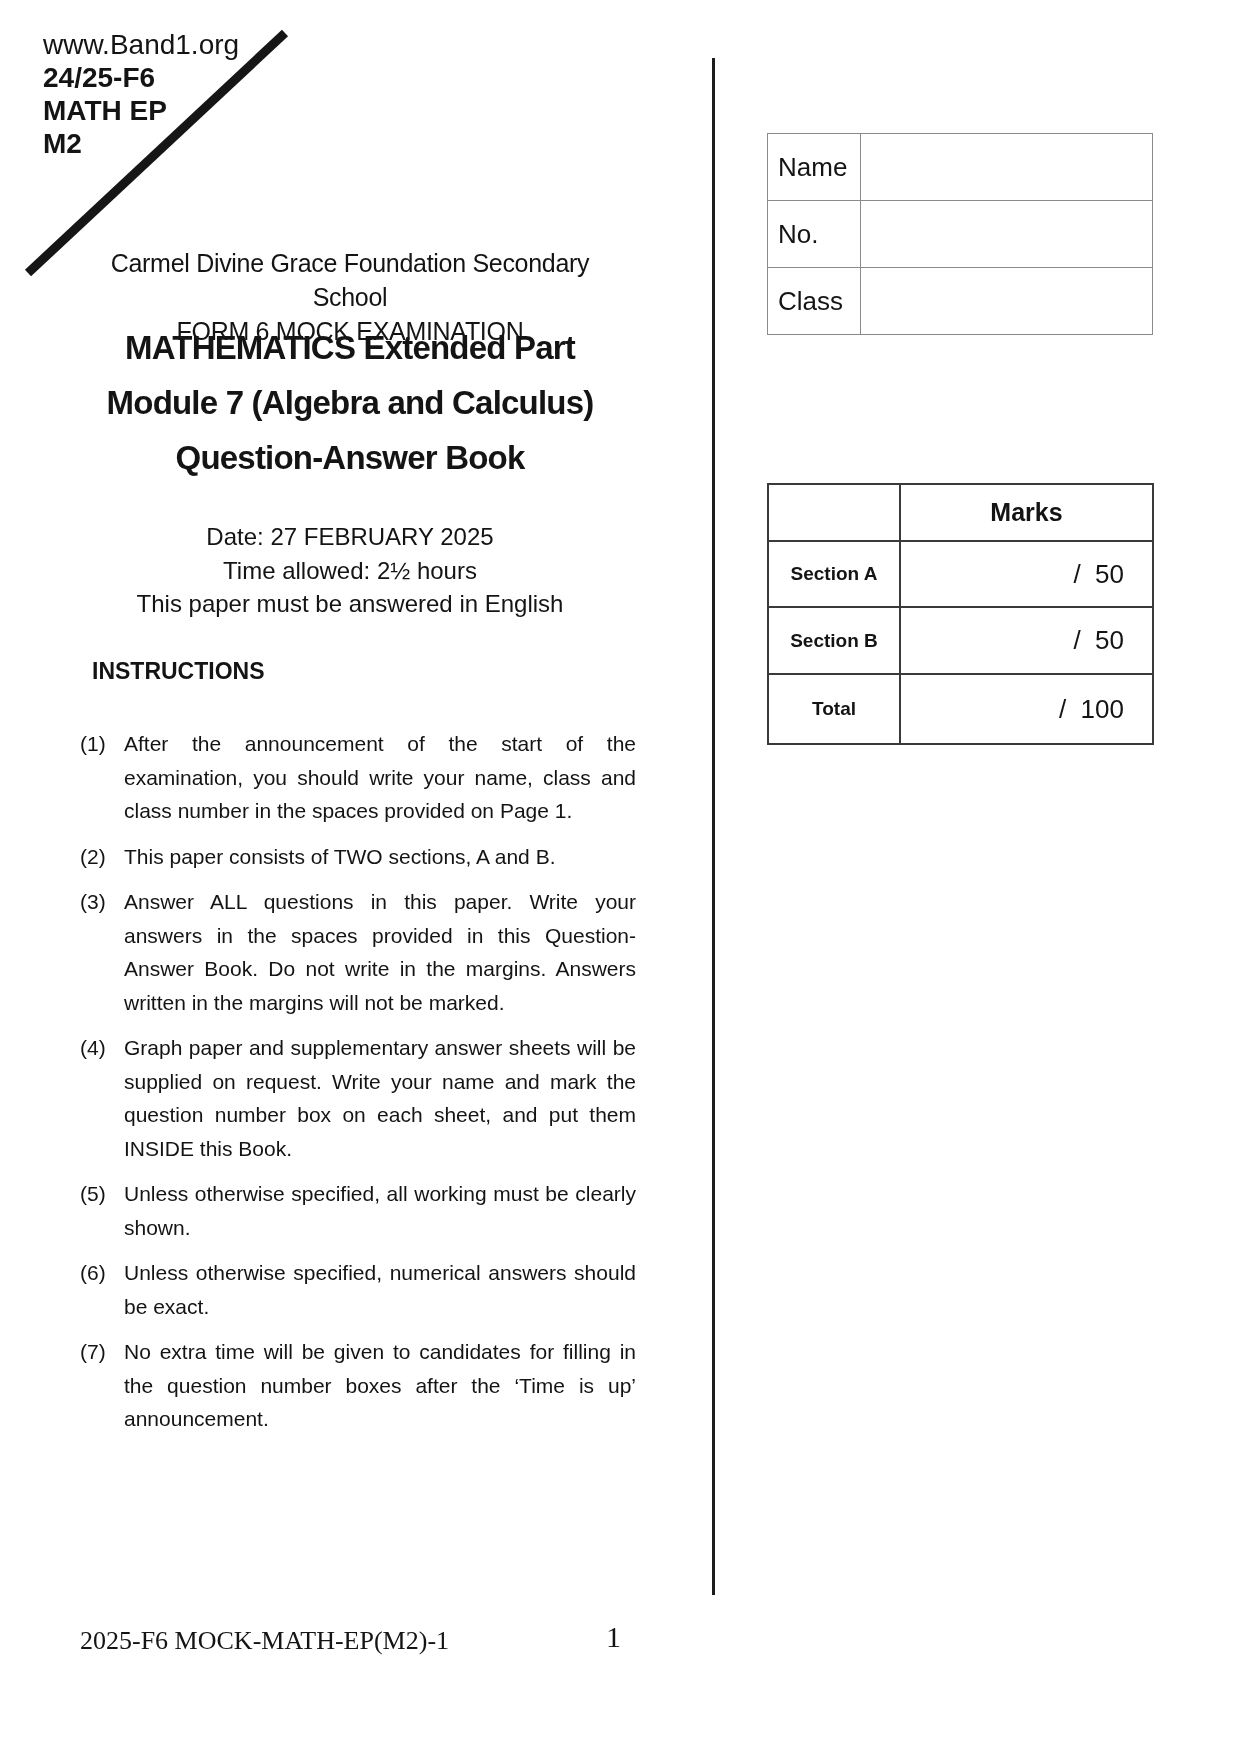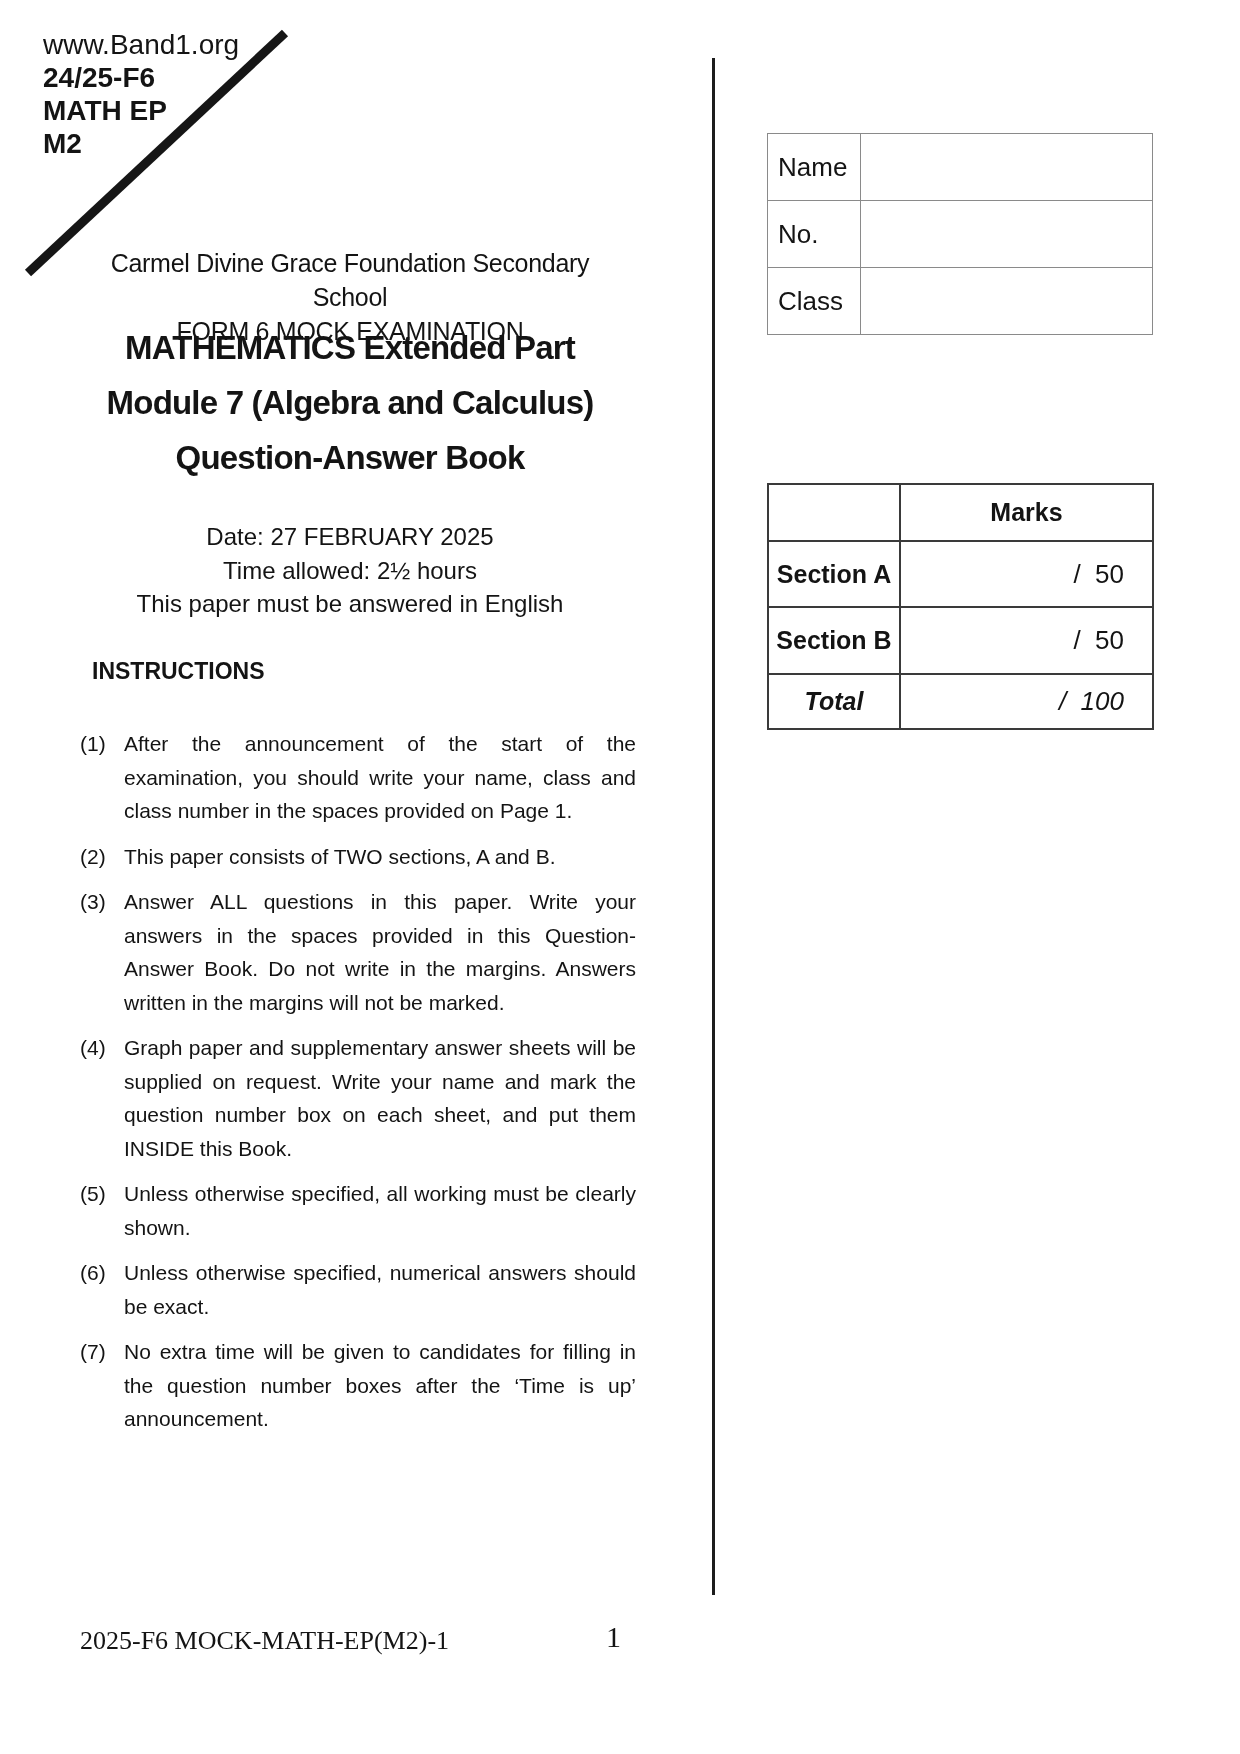--- a/index.html
+++ b/index.html
@@ -40,27 +40,27 @@
 
   
   .student-table { position:absolute; left:767px; top:133px; border-collapse:collapse; table-layout:fixed; }
   .student-table td { border:1.5px solid #8a8a8a; height:67px; box-sizing:border-box; }
   .student-table td.label { width:93px; font-size:26px; padding-left:10px; }
   .student-table td.value { width:292px; }
 
   
   .marks-table { position:absolute; left:767px; top:483px; border-collapse:collapse; table-layout:fixed; }
   .marks-table td { border:2px solid #3a3a3a; box-sizing:border-box; }
-  .marks-table td.mlabel { width:132px; font-size:25px; font-weight:bold; text-align:center; }
+  .marks-table td.mlabel { width:132px; font-size:19px; font-weight:bold; text-align:center; }
   .marks-table td.mvalue { width:253px; font-size:26px; text-align:right; padding-right:28px; white-space:pre; }
   .marks-table td.mhead  { font-size:25px; font-weight:bold; text-align:center; }
   .row-head  td { height:57px; }
   .row-secA  td { height:66px; }
   .row-secB  td { height:67px; }
-  .row-total td { height:55px;font-style:italic; }
+  .row-total td { height:70px; }
 
   
   .footer-ref  { position:absolute; left:80px;  top:1626px; font-family:"Liberation Serif", serif; font-size:26px; }
   .footer-page { position:absolute; left:606px; top:1620px; font-family:"Liberation Serif", serif; font-size:30px; }
 </style>
 </head>
 <body>
 
 <div class="page">
 

